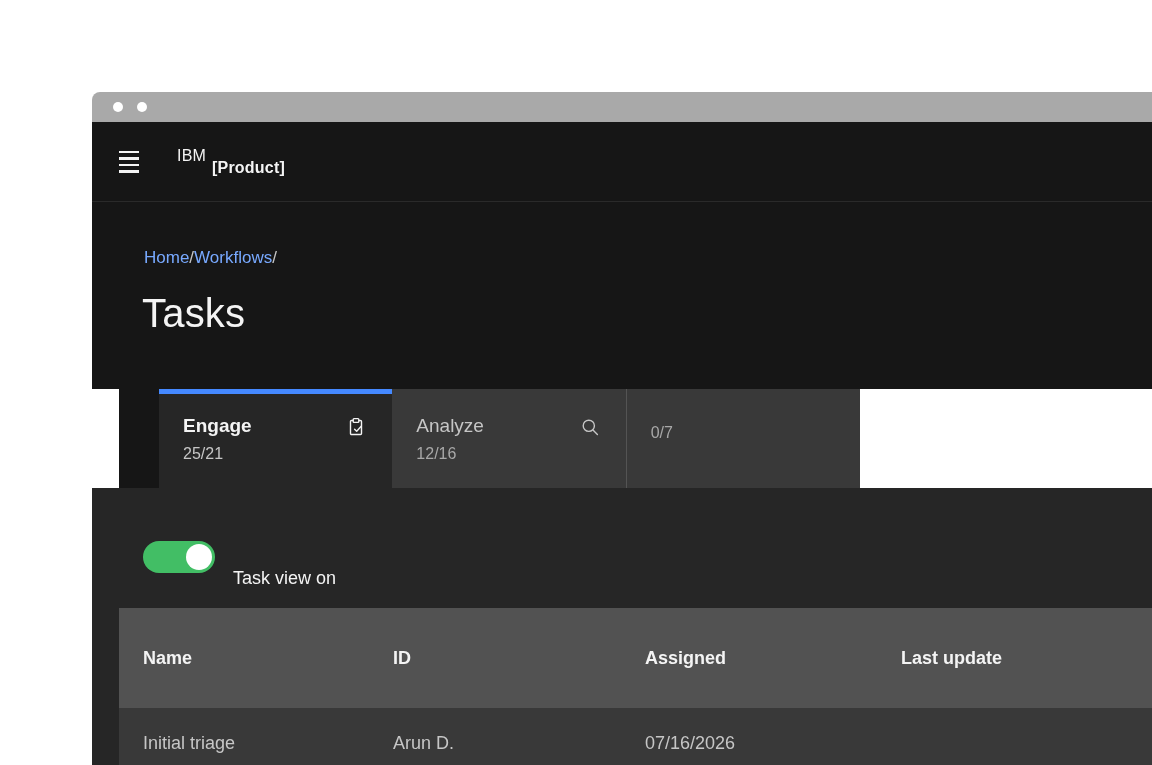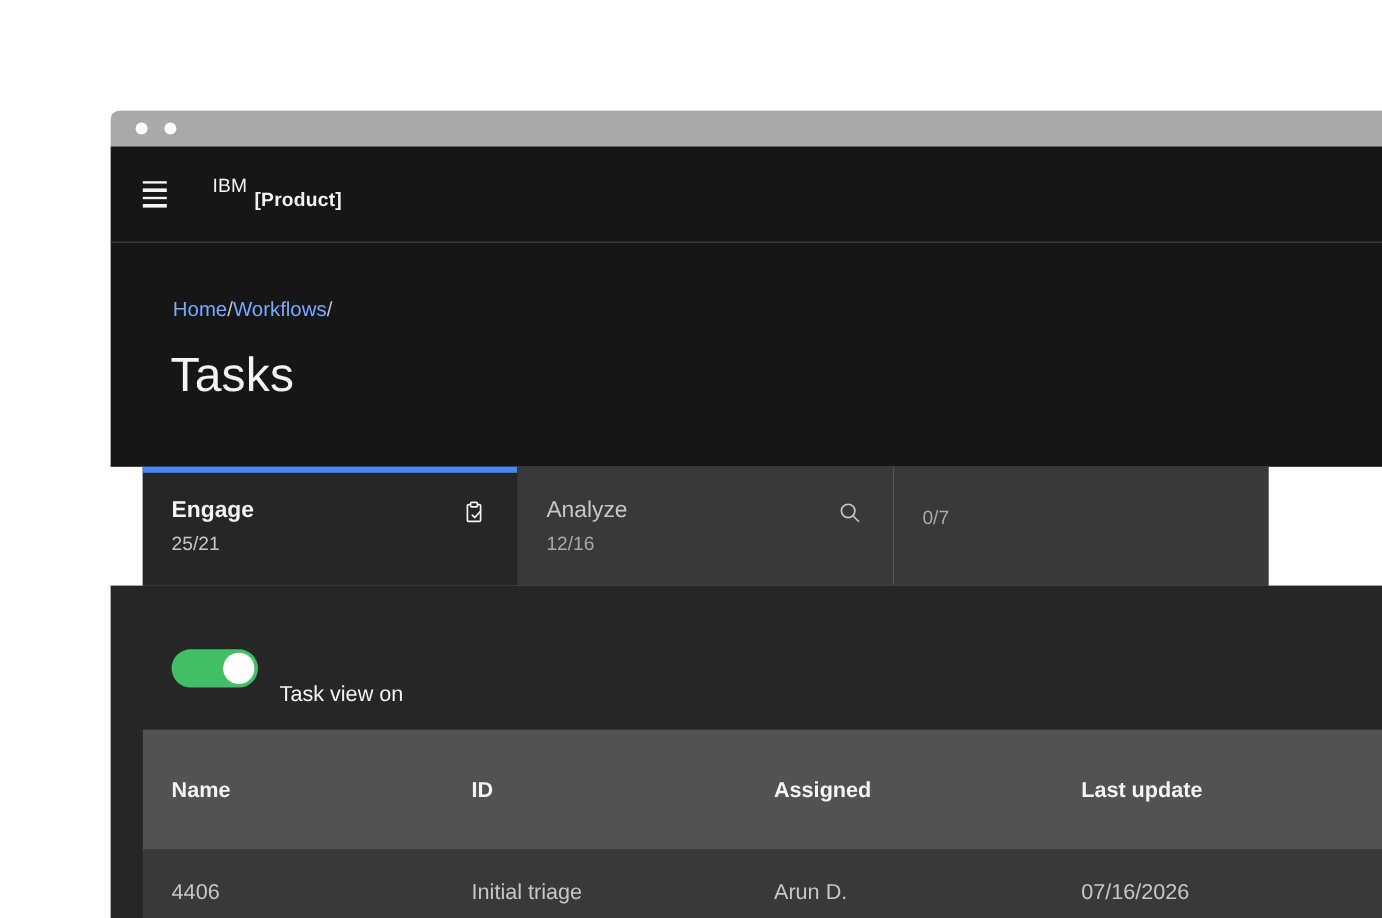--- a/index.html
+++ b/index.html
@@ -32,21 +32,21 @@
 
   
   .hero{flex:none;height:187px;background:var(--bg_dark);padding:46px 0 0 52px;}
   .breadcrumb{display:flex;gap:0;font-size:17px;line-height:20px;}
   .crumb{color:var(--link);cursor:pointer;}
   .crumb-sep{color:var(--text_dim);}
   .page-title{margin-top:23px;margin-left:-2px;font-size:40px;line-height:1.1;
               font-weight:300;color:var(--text);letter-spacing:.2px;}
 
   
-  .tabs{flex:none;height:99px;margin-left:27px;width:938px;display:flex;background:var(--bg_dark);}
+  .tabs{flex:none;height:99px;margin-left:27px;width:741px;display:flex;background:var(--bg_dark);padding-left:40px;}
   .tab{flex:1;display:flex;flex-direction:column;padding:0 26px 0 24px;cursor:pointer;}
   .tab.selected{background:var(--bg_panel);border-top:5px solid var(--accent);padding-top:22px;}
   .tab.unselected{background:var(--layer);padding-top:27px;}
   .tab.divided{border-left:1px solid #545454;}
   .tab-head{display:flex;justify-content:space-between;align-items:flex-start;}
   .tab-label{font-size:19px;font-weight:600;color:var(--text);line-height:20px;}
   .tab.unselected .tab-label{font-weight:400;color:var(--text_dim);}
   .tab-count{margin-top:8px;font-size:16px;color:var(--text_dim);}
   .tab.unselected .tab-count{color:var(--text_dimmer);}
   .tab-icon{width:20px;height:20px;margin-top:1px;}
@@ -149,21 +149,20 @@
     </div>
 
     <div class="table">
       <div class="thead">
         <div class="th">Name</div>
         <div class="th">ID</div>
         <div class="th">Assigned</div>
         <div class="th">Last update</div>
       </div>
       <div class="trow">
-        <div class="td">4406</div>
         <div class="td">Initial triage</div>
         <div class="td">Arun D.</div>
         <div class="td">07/16/2026</div>
       </div>
     </div>
 
   </div>
 
 </div>
 

